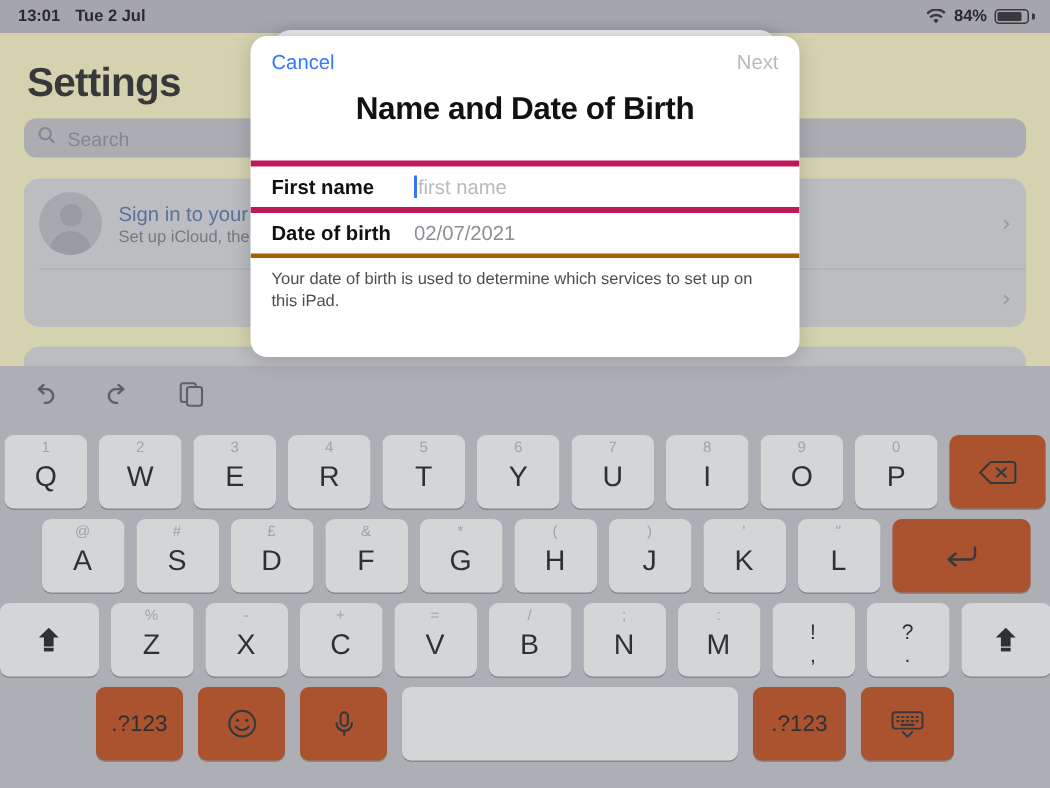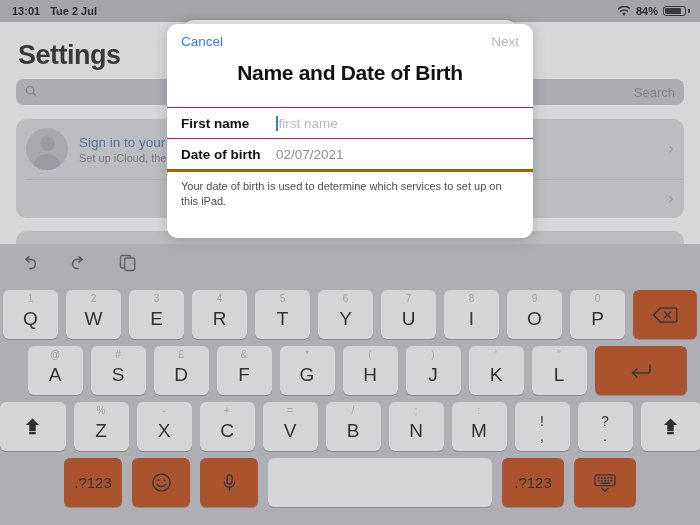--- a/index.html
+++ b/index.html
@@ -27,33 +27,32 @@
     width: 23px; height: 10px; border: 1.4px solid #3a3a3e;
     border-radius: 3px; padding: 1px; display:flex;
   }
   .batt-fill { background: #3a3a3e; width: 84%; height: 100%; border-radius: 1px; }
   .batt-tip { width: 2px; height: 4px; background: #3a3a3e; border-radius: 0 1px 1px 0; }
 
   
   .settings {
     position: absolute; top: 22px; left: 0;
     width: 700px; height: 222px;
-    background: #ffffff;
+    background: #fef9c3;
     padding: 10px 16px 0 16px;
     z-index: 1;
   }
   .settings-title {
     font-size: 27px; font-weight: bold; color: #1c1c1e;
     letter-spacing: -0.5px; margin: 8px 0 8px 2px;
   }
   .search-bar {
     height: 26px; background: #c2c3c8; border-radius: 8px;
     display: flex; align-items: center; gap: 8px; padding: 0 9px;
     margin-bottom: 14px;
-    justify-content: space-between;
   }
   .search-text { font-size: 13px; color: #8b8c91; }
   .group { background: #d9dadd; border-radius: 10px; overflow: hidden; }
   .acct-row { display: flex; align-items: center; padding: 9px 10px; gap: 11px; }
   .avatar {
     width: 42px; height: 42px; border-radius: 50%;
     background: #bdbec3; position: relative; flex: none; overflow:hidden;
   }
   .avatar::before {
     content:""; position:absolute; width:15px; height:15px; border-radius:50%;
@@ -140,21 +139,21 @@
     padding: 10px 14px 0 14px; font-size: 13.5px;
   }
   .btn-cancel { color: #3478f6; cursor: pointer; }
   .btn-next { color: #b9babe; cursor: pointer; }
   .modal-title {
     text-align: center; font-size: 21px; font-weight: bold;
     color: #111; margin: 12px 0 22px 0; letter-spacing: -0.3px;
   }
   .frow {
     display: flex; align-items: center; height: 31px;
-    border-top: 1px solid #be185d; padding-left: 14px; gap: 10px;
+    border-top: 4px solid #be185d; padding-left: 14px; gap: 10px;
   }
   .flabel { font-size: 13.5px; font-weight: bold; color: #111; width: 85px; flex:none; }
   .fval { font-size: 13.5px; color: #b9babe; position: relative; }
   .fval.filled { color: #8e8f94; }
   .caret {
     display: inline-block; width: 1.6px; height: 15px; background: #3478f6;
     vertical-align: -3px; margin-right: 1px;
   }
   .ffoot {
     border-top: 3px solid #a16207; padding: 7px 14px 0 14px;

